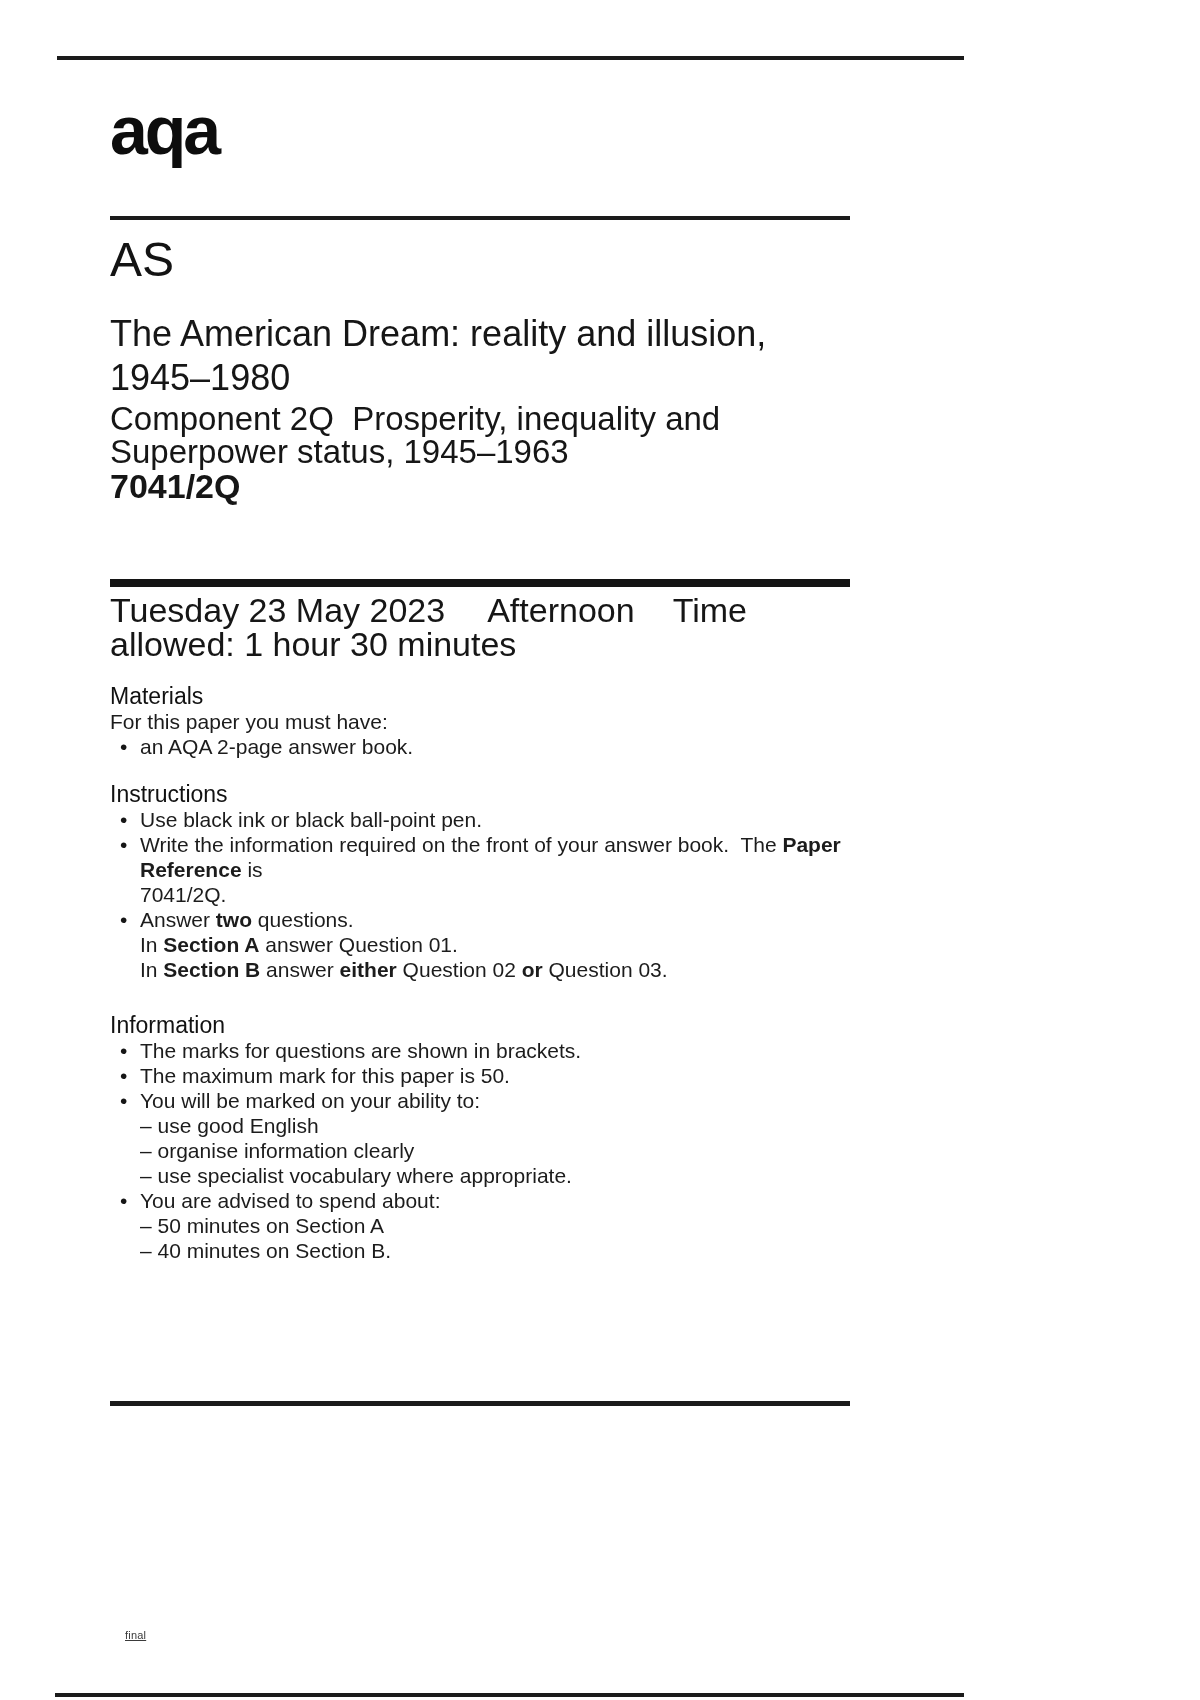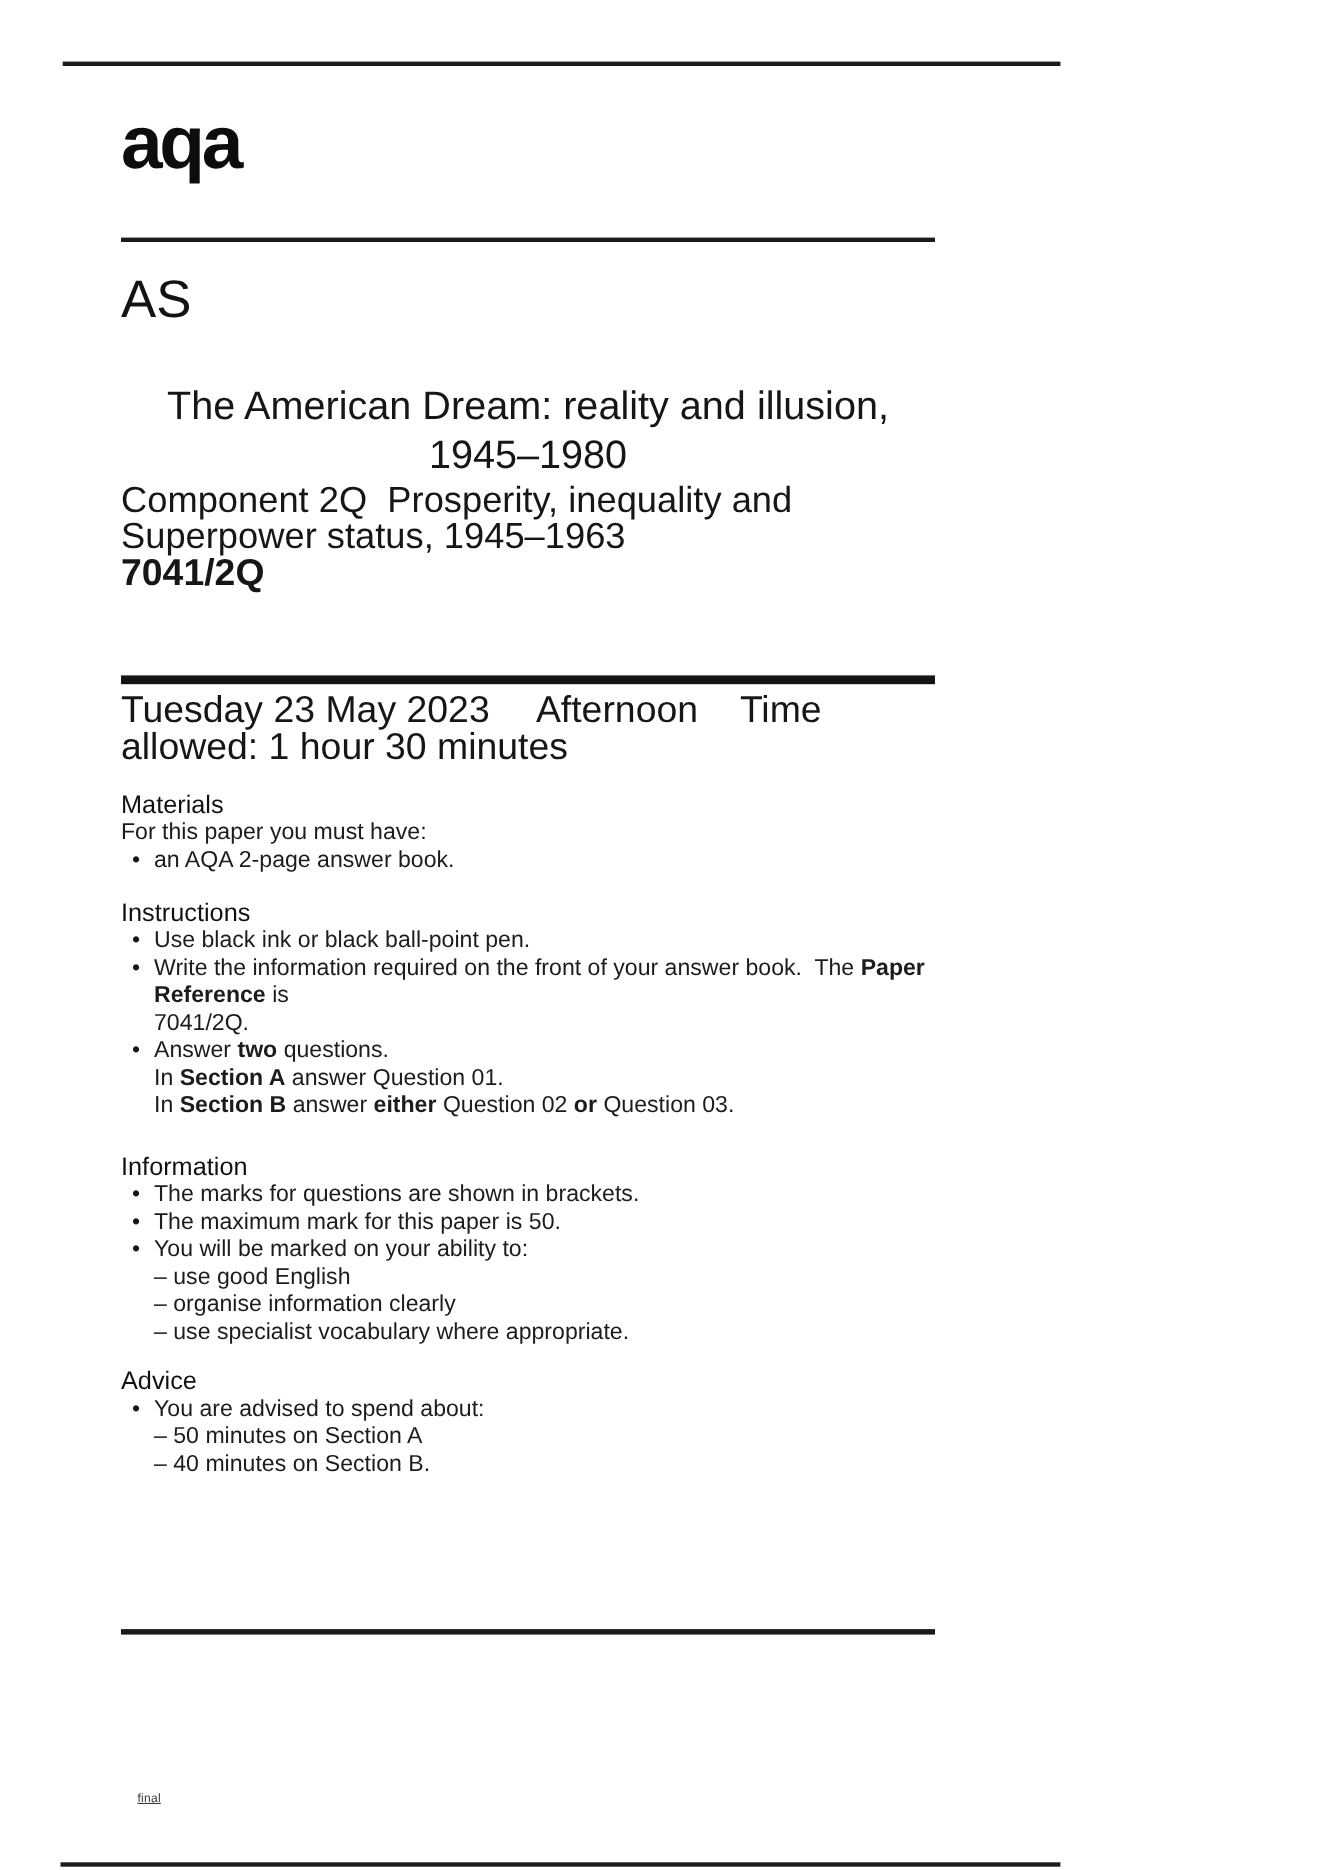--- a/index.html
+++ b/index.html
@@ -24,29 +24,29 @@
   .logo {
     font-size: 68px;
     font-weight: 800;
     letter-spacing: -3px;
     line-height: 72px;
     color: #0d0d0d;
   }
   .logo-rule { margin-top: 50px; height: 4px; background: #1b1b1b; }
 
   .qual {
-    margin-top: 25px;
+    margin-top: 12px;
     font-size: 48px;
     font-weight: 400;
     line-height: 56px;
     color: #131313;
   }
   .subject { font-size: 48px; font-weight: 700; line-height: 56px; color: #0f0f0f; }
 
-  .series-title { margin-top: 46px; font-size: 36px; line-height: 44px; font-weight: 400; text-align: center; }
+  .series-title { margin-top: 24px; font-size: 36px; line-height: 44px; font-weight: 400; }
   .component    { margin-top: 2px;  font-size: 33px; line-height: 33px; font-weight: 400; white-space: pre-wrap; }
   .paper-code   { font-size: 34px; line-height: 36px; font-weight: 700; }
 
   .rule-thick { margin-top: 75px; height: 8px; background: #141414; }
 
   .date-line { margin-top: 6px; font-size: 34px; line-height: 34px; max-width: 950px; }
   .date-line .seg-gap-lg { margin-right: 42px; }
   .date-line .seg-gap-md { margin-right: 38px; }
 
   .sec-heading { font-size: 23px; font-weight: 400; line-height: 25px; color: #111; }
@@ -132,21 +132,20 @@
       <p class="body-text btext">The maximum mark for this paper is 50.</p>
     </div>
     <div class="bullet-row">
       <span class="marker">•</span>
       <p class="body-text btext">You will be marked on your ability to:</p>
     </div>
     <p class="body-text sub-line">– use good English</p>
     <p class="body-text sub-line">– organise information clearly</p>
     <p class="body-text sub-line">– use specialist vocabulary where appropriate.</p>
 
-    <h2 class="sec-heading mt-sec-c">Advice</h2>
     <div class="bullet-row">
       <span class="marker">•</span>
       <p class="body-text btext">You are advised to spend about:</p>
     </div>
     <p class="body-text sub-line">– 50 minutes on Section A</p>
     <p class="body-text sub-line">– 40 minutes on Section B.</p>
 
     <div class="rule-end"></div>
 
   </div>

